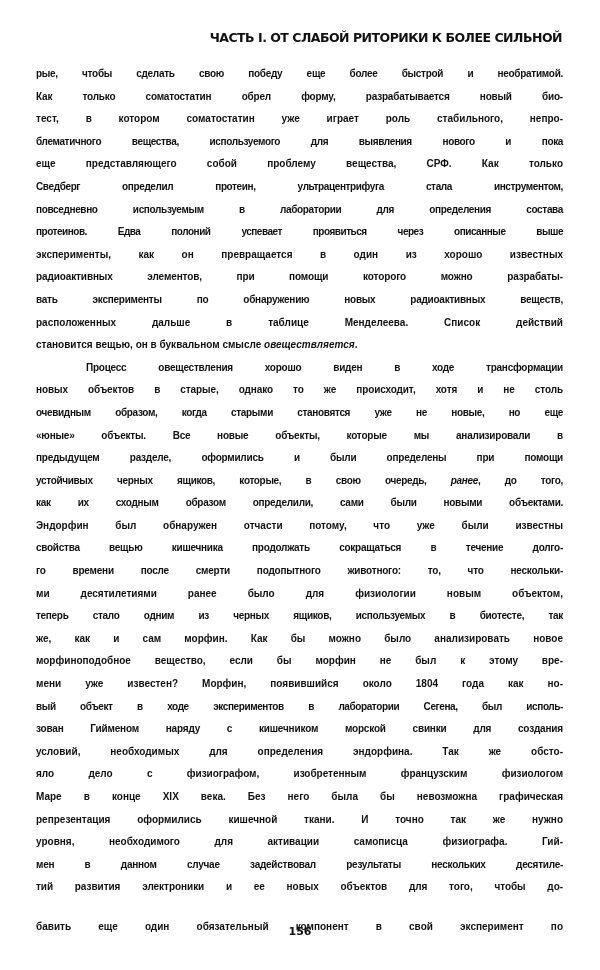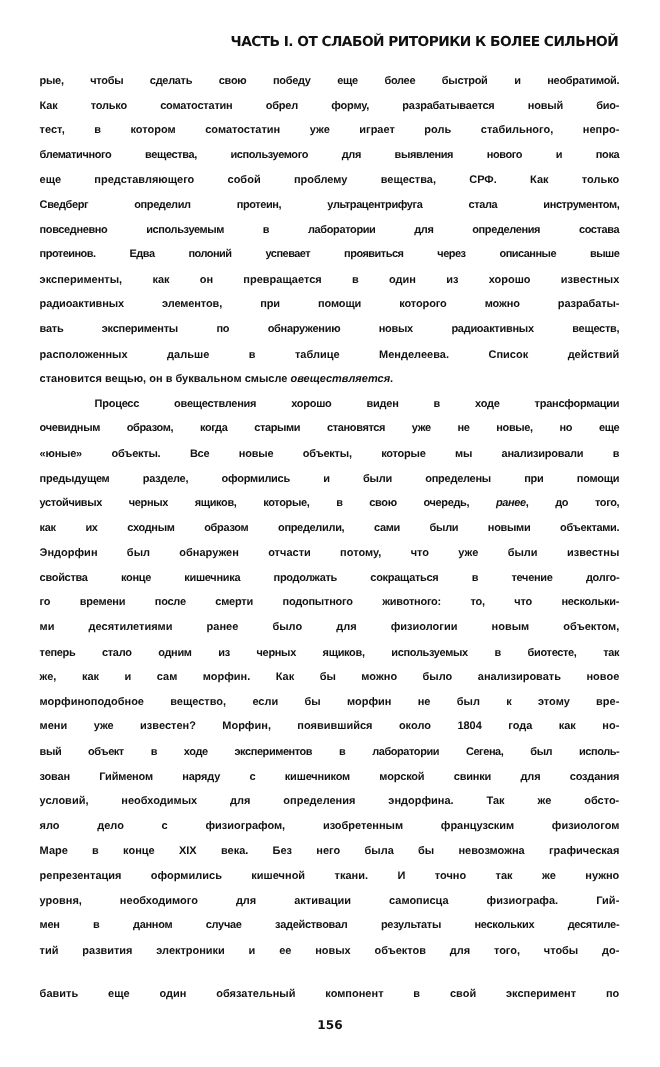--- a/index.html
+++ b/index.html
@@ -42,27 +42,28 @@
   <span class="line" style="white-space: nowrap;">еще представляющего собой проблему вещества, СРФ. Как только</span>
   <span class="line" style="white-space: nowrap; letter-spacing: -0.376221px;">Сведберг определил протеин, ультрацентрифуга стала инструментом,</span>
   <span class="line" style="white-space: nowrap; letter-spacing: -0.343498px;">повседневно используемым в лаборатории для определения состава</span>
   <span class="line" style="white-space: nowrap; letter-spacing: -0.480713px;">протеинов. Едва полоний успевает проявиться через описанные выше</span>
   <span class="line" style="white-space: nowrap;">эксперименты, как он превращается в один из хорошо известных</span>
   <span class="line" style="white-space: nowrap; letter-spacing: -0.109119px;">радиоактивных элементов, при помощи которого можно разрабаты-</span>
   <span class="line" style="white-space: nowrap; letter-spacing: -0.253842px;">вать эксперименты по обнаружению новых радиоактивных веществ,</span>
   <span class="line" style="white-space: nowrap;">расположенных дальше в таблице Менделеева. Список действий</span>
   <span class="line last" style="white-space: nowrap;"><span>становится вещью, он в буквальном смысле </span><span class="it">овеществляется</span><span>.</span></span>
   <span class="line indent" style="white-space: nowrap; letter-spacing: -0.241761px;">Процесс овеществления хорошо виден в ходе трансформации</span>
+  <span class="line" style="white-space: nowrap; letter-spacing: -0.105048px;">новых объектов в старые, однако то же происходит, хотя и не столь</span>
   <span class="line" style="white-space: nowrap; letter-spacing: -0.331543px;">очевидным образом, когда старыми становятся уже не новые, но еще</span>
   <span class="line" style="white-space: nowrap; letter-spacing: -0.210809px;">«юные» объекты. Все новые объекты, которые мы анализировали в</span>
   <span class="line" style="white-space: nowrap; letter-spacing: -0.235699px;">предыдущем разделе, оформились и были определены при помощи</span>
   <span class="line" style="white-space: nowrap; letter-spacing: -0.333333px;"><span>устойчивых черных ящиков, которые, в свою очередь, </span><span class="it">ранее</span><span>, до того,</span></span>
   <span class="line" style="white-space: nowrap; letter-spacing: -0.288306px;">как их сходным образом определили, сами были новыми объектами.</span>
   <span class="line" style="white-space: nowrap;">Эндорфин был обнаружен отчасти потому, что уже были известны</span>
-  <span class="line" style="white-space: nowrap; letter-spacing: -0.275146px;">свойства конце кишечника продолжать сокращаться в течение долго-</span>
+  <span class="line" style="white-space: nowrap; letter-spacing: -0.275146px;">свойства вещью кишечника продолжать сокращаться в течение долго-</span>
   <span class="line" style="white-space: nowrap; letter-spacing: -0.218269px;">го времени после смерти подопытного животного: то, что нескольки-</span>
   <span class="line" style="white-space: nowrap;">ми десятилетиями ранее было для физиологии новым объектом,</span>
   <span class="line" style="white-space: nowrap; letter-spacing: -0.306971px;">теперь стало одним из черных ящиков, используемых в биотесте, так</span>
   <span class="line" style="white-space: nowrap;">же, как и сам морфин. Как бы можно было анализировать новое</span>
   <span class="line" style="white-space: nowrap;">морфиноподобное вещество, если бы морфин не был к этому вре-</span>
   <span class="line" style="white-space: nowrap;">мени уже известен? Морфин, появившийся около 1804 года как но-</span>
   <span class="line" style="white-space: nowrap; letter-spacing: -0.39976px;">вый объект в ходе экспериментов в лаборатории Сегена, был исполь-</span>
   <span class="line" style="white-space: nowrap; letter-spacing: -0.177419px;">зован Гийменом наряду с кишечником морской свинки для создания</span>
   <span class="line" style="white-space: nowrap;">условий, необходимых для определения эндорфина. Так же обсто-</span>
   <span class="line" style="white-space: nowrap; letter-spacing: -0.028072px;">яло дело с физиографом, изобретенным французским физиологом</span>

